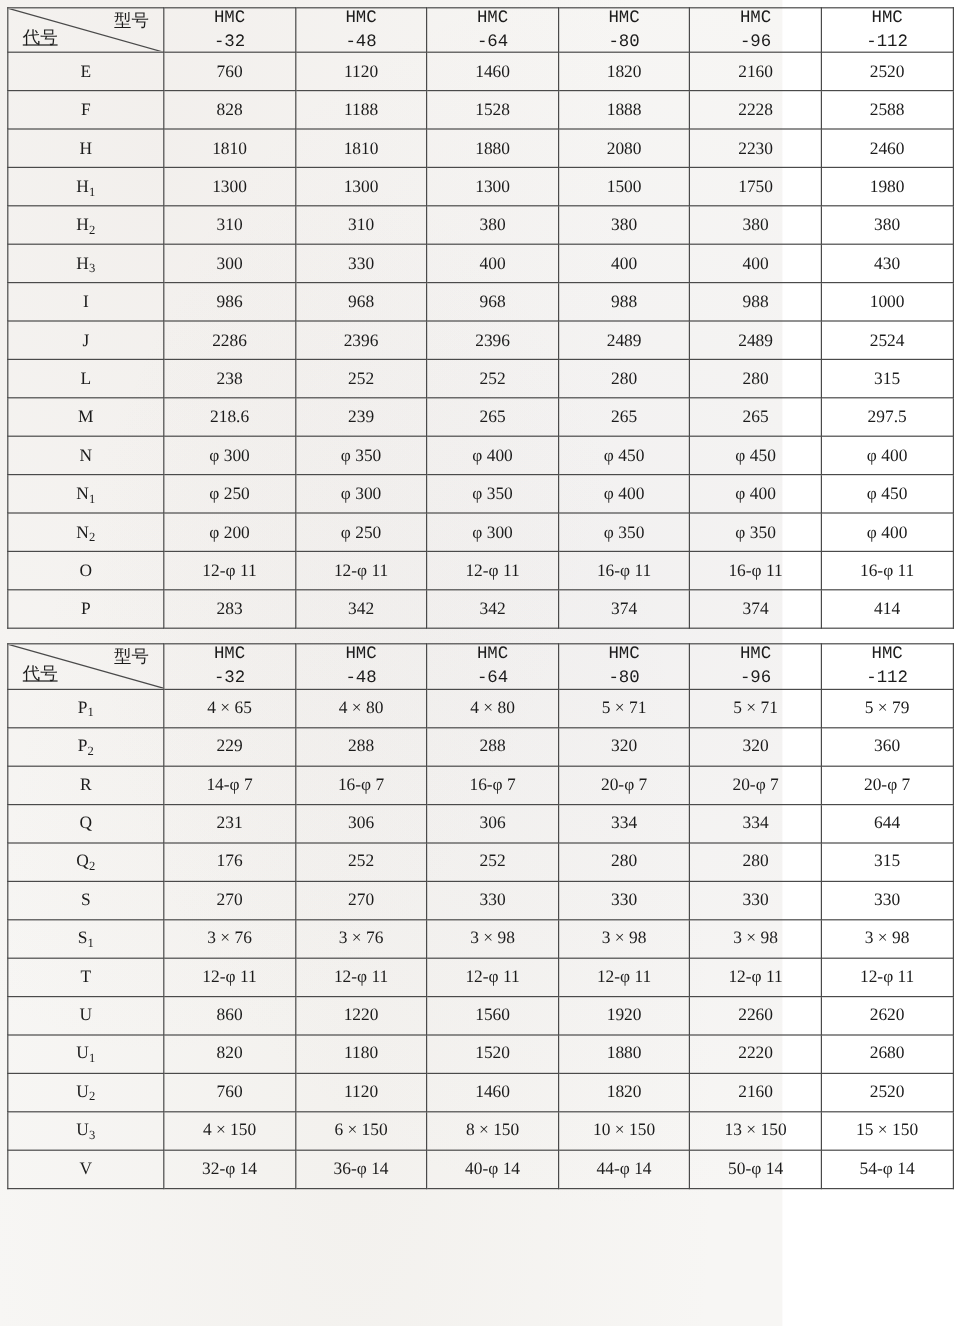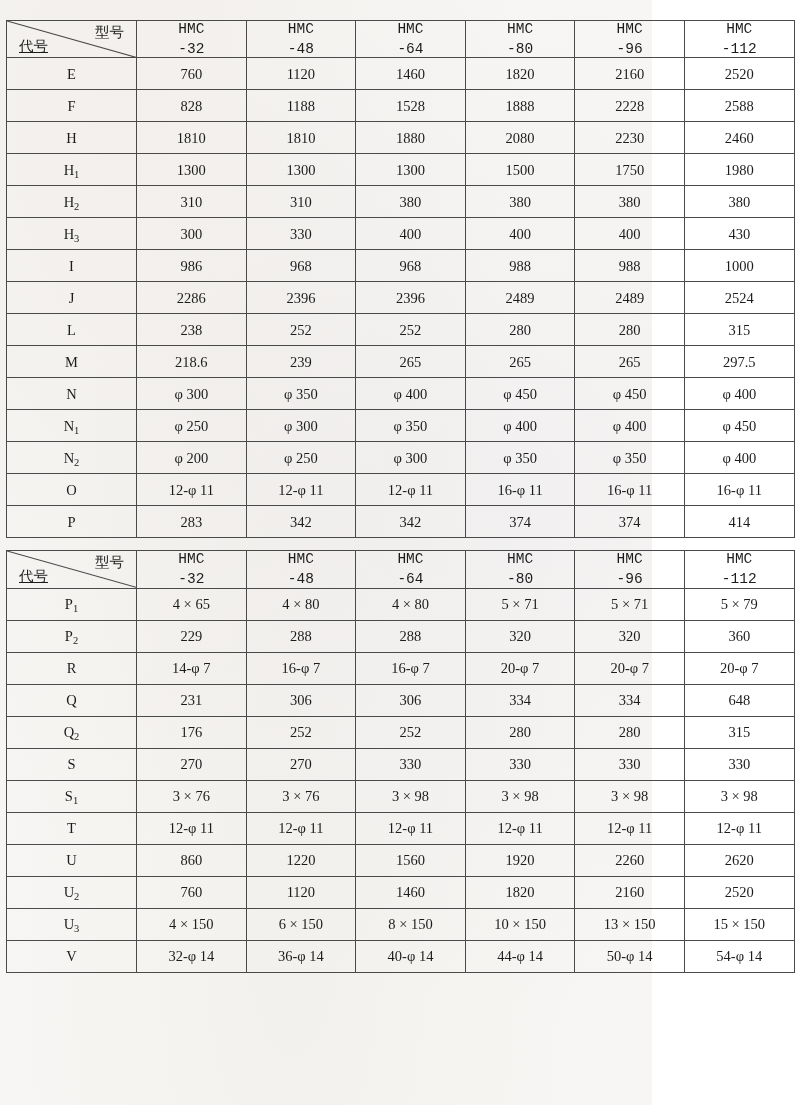--- a/index.html
+++ b/index.html
@@ -14,21 +14,21 @@
     color: #1b1b1b;
     position: relative;
     overflow: hidden;
   }
   .page {
     width: 652px;
     height: 1105px;
     position: relative;
     background: #f7f6f4;
     box-sizing: border-box;
-    padding: 20px 6px;
+    padding: 6px 6px;
   }
   
   .page::before {
     content: "";
     position: absolute;
     inset: 0;
     background:
       radial-gradient(ellipse at 20% 12%, rgba(200,180,170,0.10), rgba(255,255,255,0) 55%),
       radial-gradient(ellipse at 78% 45%, rgba(190,185,205,0.09), rgba(255,255,255,0) 60%),
       radial-gradient(ellipse at 45% 85%, rgba(205,195,180,0.10), rgba(255,255,255,0) 60%);
@@ -379,21 +379,21 @@
             <td class="valcell">20-φ 7</td>
             <td class="valcell">20-φ 7</td>
           </tr>
           <tr>
             <td class="codecell"><span>Q</span></td>
             <td class="valcell">231</td>
             <td class="valcell">306</td>
             <td class="valcell">306</td>
             <td class="valcell">334</td>
             <td class="valcell">334</td>
-            <td class="valcell">648</td>
+            <td class="valcell">644</td>
           </tr>
           <tr>
             <td class="codecell"><span>Q</span><sub>2</sub></td>
             <td class="valcell">176</td>
             <td class="valcell">252</td>
             <td class="valcell">252</td>
             <td class="valcell">280</td>
             <td class="valcell">280</td>
             <td class="valcell">315</td>
           </tr>
@@ -427,20 +427,29 @@
           <tr>
             <td class="codecell"><span>U</span></td>
             <td class="valcell">860</td>
             <td class="valcell">1220</td>
             <td class="valcell">1560</td>
             <td class="valcell">1920</td>
             <td class="valcell">2260</td>
             <td class="valcell">2620</td>
           </tr>
           <tr>
+            <td class="codecell"><span>U</span><sub>1</sub></td>
+            <td class="valcell">820</td>
+            <td class="valcell">1180</td>
+            <td class="valcell">1520</td>
+            <td class="valcell">1880</td>
+            <td class="valcell">2220</td>
+            <td class="valcell">2680</td>
+          </tr>
+          <tr>
             <td class="codecell"><span>U</span><sub>2</sub></td>
             <td class="valcell">760</td>
             <td class="valcell">1120</td>
             <td class="valcell">1460</td>
             <td class="valcell">1820</td>
             <td class="valcell">2160</td>
             <td class="valcell">2520</td>
           </tr>
           <tr>
             <td class="codecell"><span>U</span><sub>3</sub></td>

